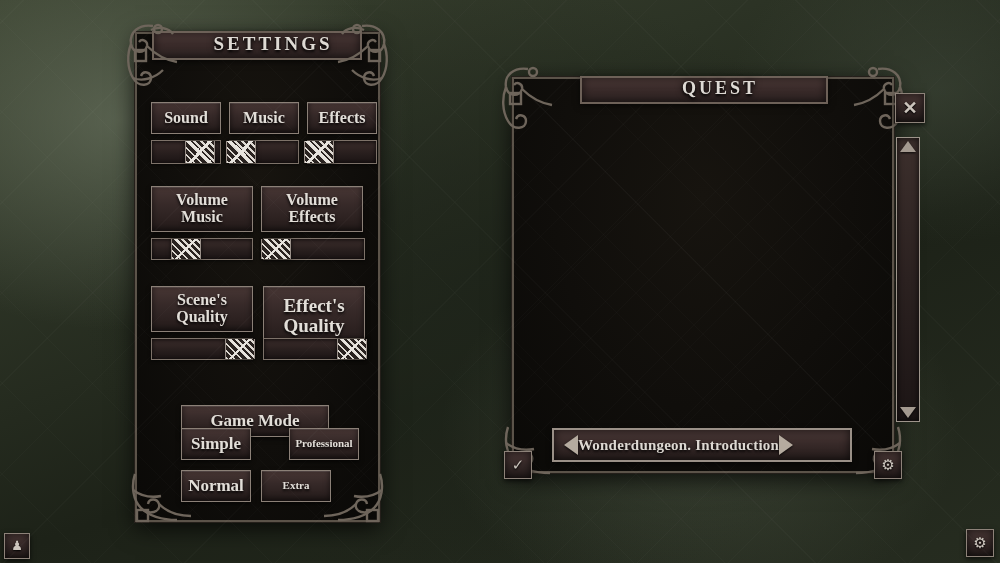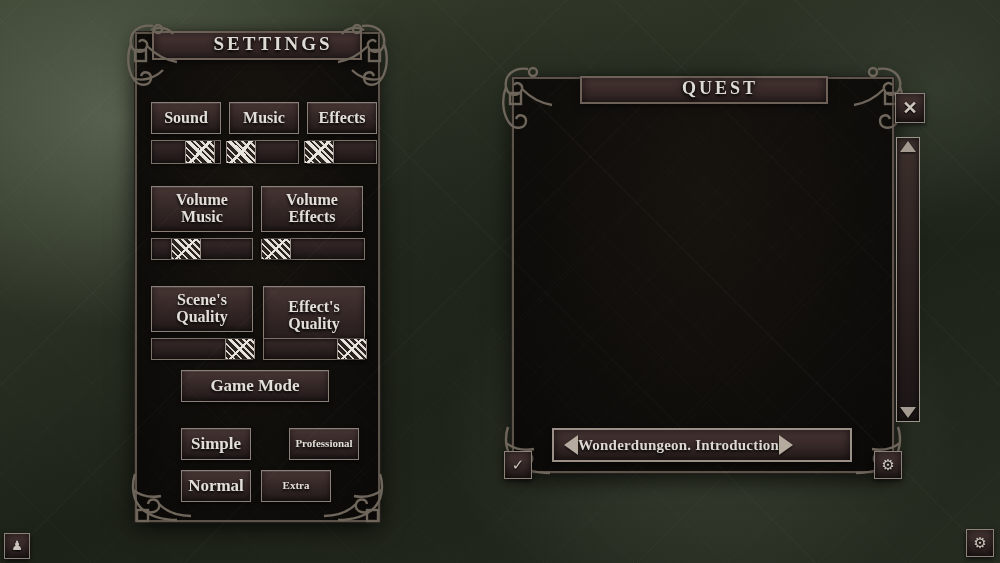--- a/index.html
+++ b/index.html
@@ -291,34 +291,34 @@
         <div class="knob" style="left: 34%;"></div>
       </div>
       <div class="slider" style="width:102px;height:22px;">
         <div class="knob" style="left: 12%;"></div>
       </div>
     </div>
 
     <div class="s-row" style="top:252px; gap:10px;">
       <div class="btn" style="width:102px;height:46px;font-size:16px;white-space:pre-line;">Scene's
 Quality</div>
-      <div class="btn" style="width:102px;height:60px;font-size:16px;white-space:pre-line;">Effect's
+      <div class="btn" style="width:102px;height:60px;font-size:19px;white-space:pre-line;">Effect's
 Quality</div>
     </div>
 
     <div class="s-row" style="top:304px; gap:10px;">
       <div class="slider" style="width:102px;height:22px;">
         <div class="knob" style="left: 88%;"></div>
       </div>
       <div class="slider" style="width:102px;height:22px;">
         <div class="knob" style="left: 88%;"></div>
       </div>
     </div>
 
-    <div class="s-row" style="top:336px; left:44px;">
+    <div class="s-row" style="top:371px; left:44px;">
       <div class="btn" style="width:148px;height:32px;font-size:17px;">Game Mode</div>
     </div>
 
     <div class="s-row" style="top:394px; left:44px; gap:10px;">
       <div class="btn" style="width:70px;height:32px;font-size:17px;">Simple</div>
       <div class="btn" style="width:70px;height:32px;font-size:11px;margin-left:28px;">Professional</div>
     </div>
 
     <div class="s-row" style="top:436px; left:44px; gap:10px;">
       <div class="btn" style="width:70px;height:32px;font-size:17px;">Normal</div>

